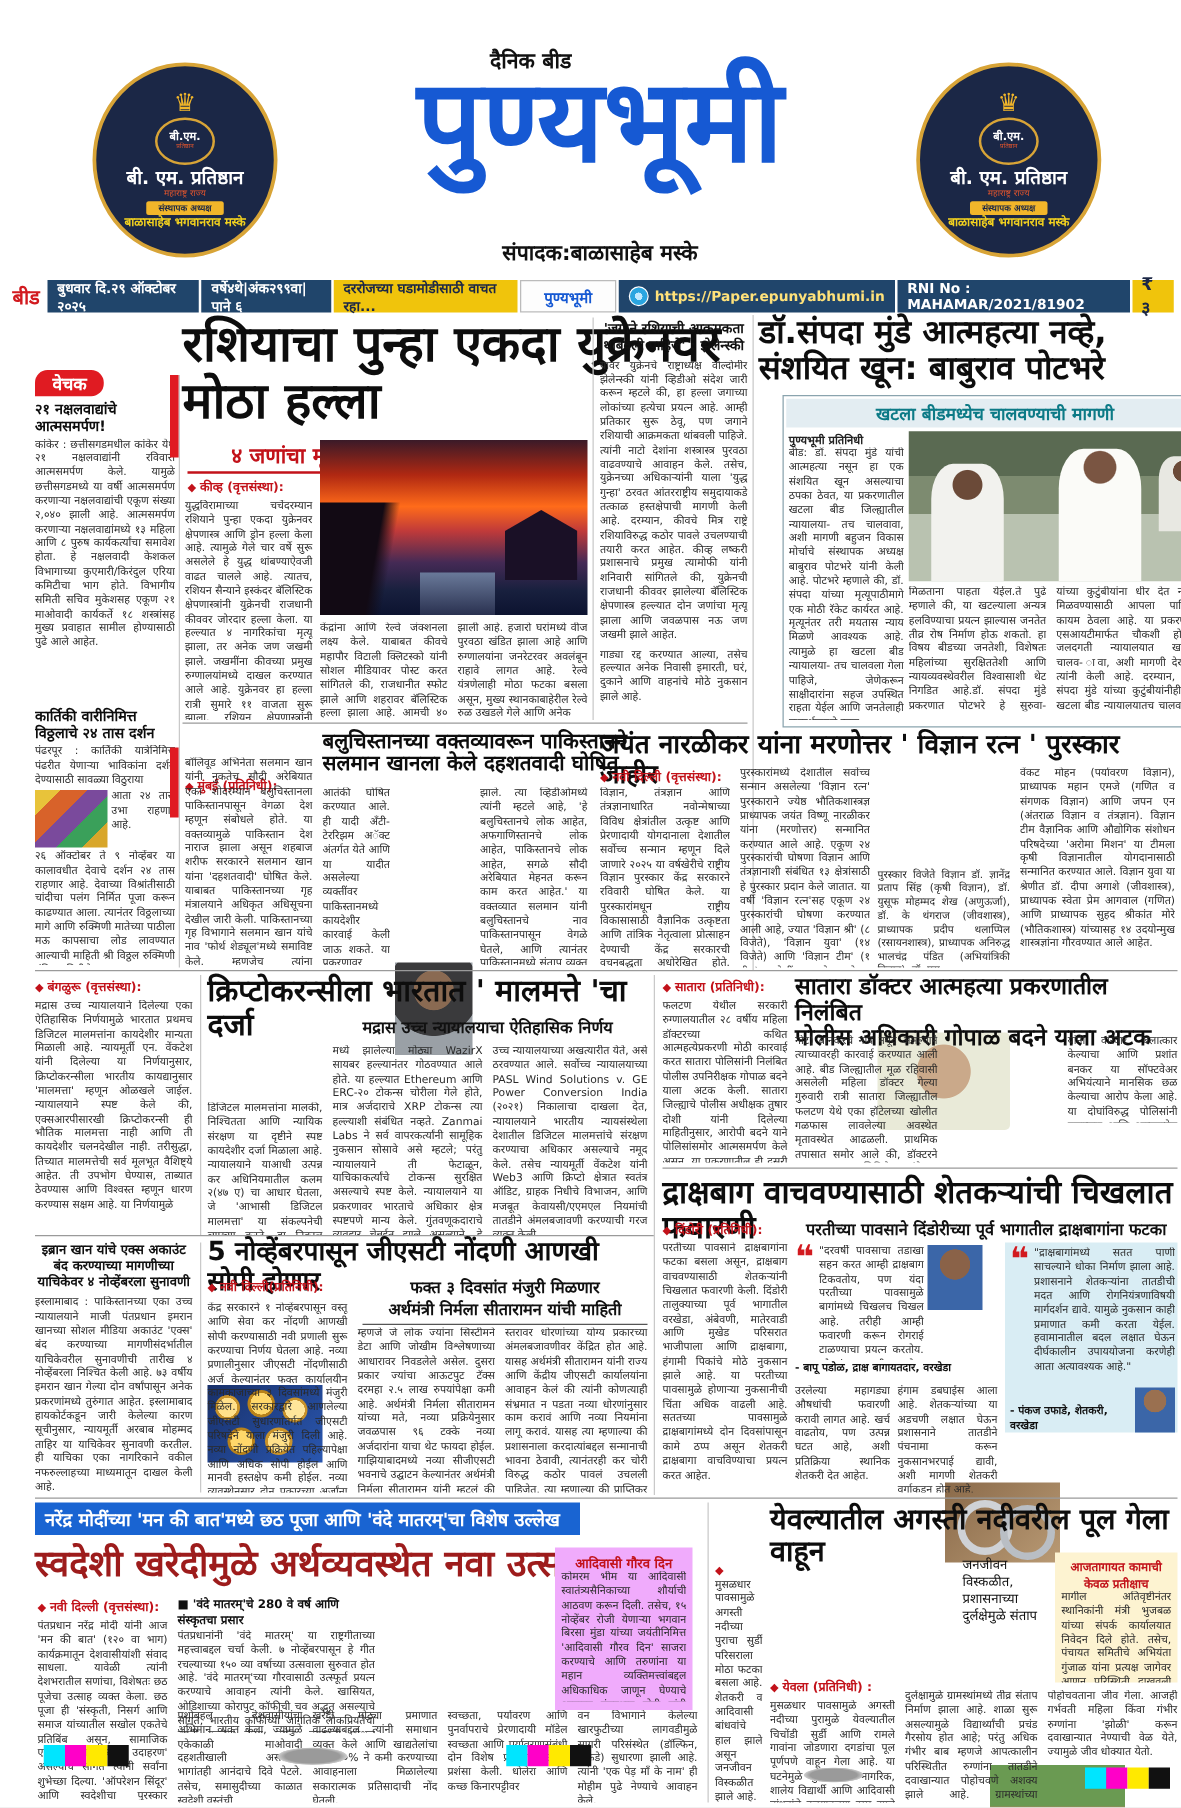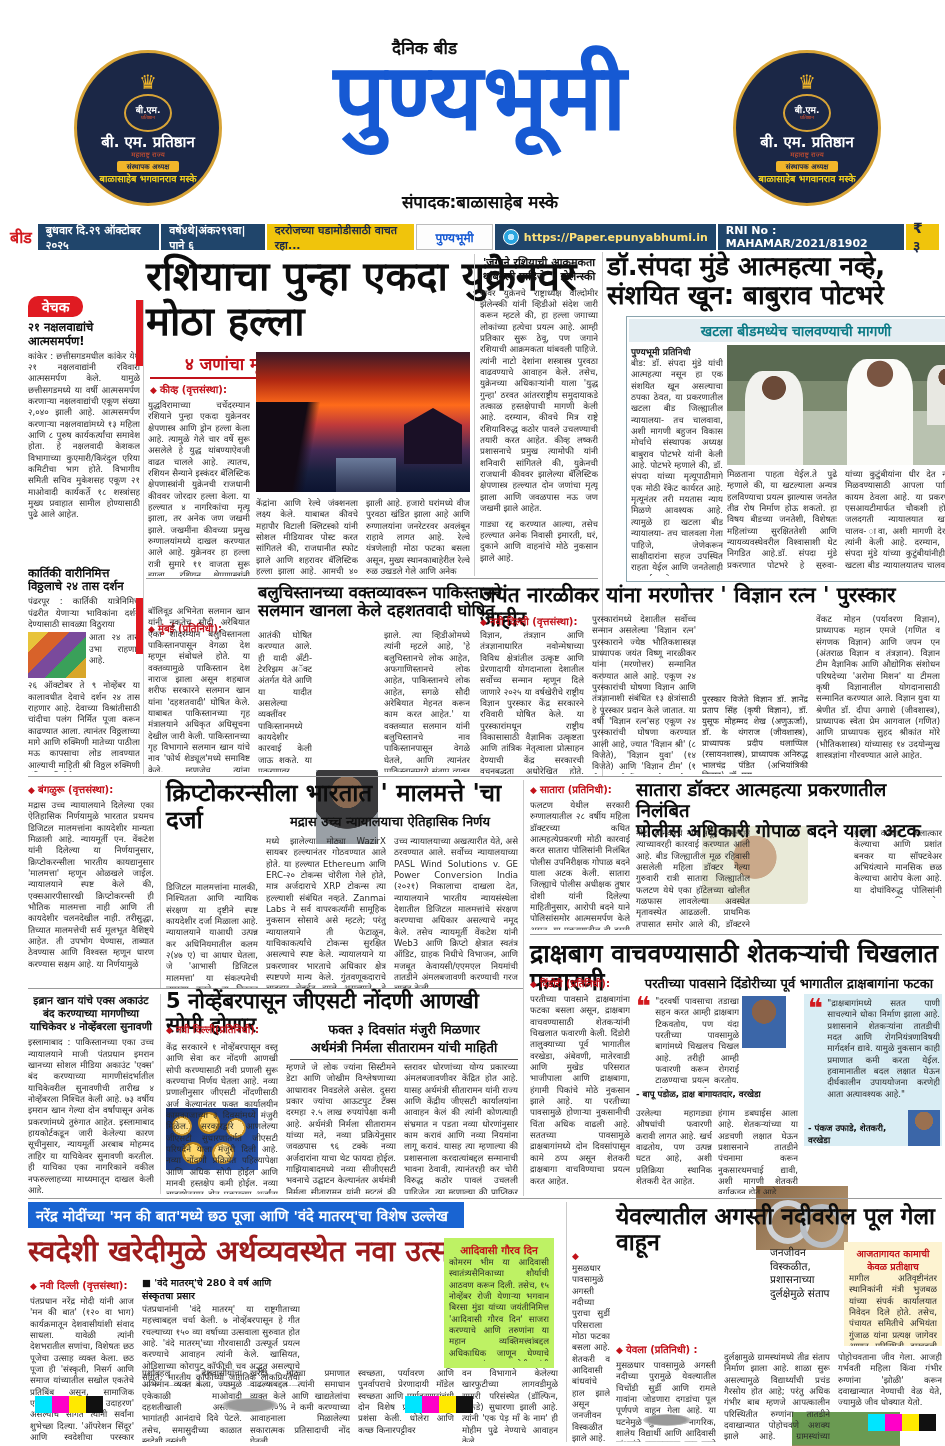--- a/index.html
+++ b/index.html
@@ -221,21 +221,21 @@
   <div class="abs" style="left:804px;top:994px;width:138px;height:152px;background:#d9edf4;padding:5px;box-sizing:border-box;left:804px;"></div>
   <div class="abs" style="left:808px;top:998px;width:132px;">
     <span class="quote-mark">❝</span>
     <div class="body-text" style="height:112px;background:transparent;">"द्राक्षबागांमध्ये सतत पाणी साचल्याने धोका निर्माण झाला आहे. प्रशासनाने शेतकऱ्यांना तातडीची मदत आणि रोगनियंत्रणाविषयी मार्गदर्शन द्यावे. यामुळे नुकसान काही प्रमाणात कमी करता येईल. हवामानातील बदल लक्षात घेऊन दीर्घकालीन उपाययोजना करणेही आता अत्यावश्यक आहे."</div>
     <div style="display:flex;gap:4px;align-items:flex-end;">
       <div class="qattrib" style="font-size:8.6px;">- पंकज उफाडे, शेतकरी, वरखेडा</div>
       <div class="photo" style="width:32px;height:36px;flex:none;background:radial-gradient(circle at 50% 30%,#9a7050 0 30%,#3b66a8 31% 100%);"></div>
     </div>
   </div>
   <div class="abs body-text" style="left:636px;top:1108px;width:76px;height:86px;">उरलेल्या महागड्या औषधांची फवारणी करावी लागत आहे. खर्च वाढतोय, पण उत्पन्न घटत आहे, अशी प्रतिक्रिया स्थानिक शेतकरी देत आहेत.</div>
-  <div class="abs body-text" style="left:718px;top:1108px;width:80px;height:86px;">हंगाम डबघाईस आला आहे. शेतकऱ्यांच्या या अडचणी लक्षात घेऊन प्रशासनाने तातडीने पंचनामा करून नुकसारथमचाई द्यावी, अशी मागणी शेतकरी वर्गाकडून होत आहे.</div>
+  <div class="abs body-text" style="left:718px;top:1108px;width:80px;height:86px;">हंगाम डबघाईस आला आहे. शेतकऱ्यांच्या या अडचणी लक्षात घेऊन प्रशासनाने तातडीने पंचनामा करून नुकसानभरपाई द्यावी, अशी मागणी शेतकरी वर्गाकडून होत आहे.</div>
 
   <div class="abs hr" style="left:28px;top:988px;width:495px;"></div>
   <div class="abs" style="left:28px;top:994px;width:126px;">
     <div style="font-weight:bold;font-size:10.5px;text-align:center;line-height:1.25;color:#111;">इब्रान खान यांचे एक्स अकाउंट बंद करण्याच्या मागणीच्या याचिकेवर ४ नोव्हेंबरला सुनावणी</div>
     <div class="body-text" style="height:156px;margin-top:4px;">इस्लामाबाद : पाकिस्तानच्या एका उच्च न्यायालयाने माजी पंतप्रधान इमरान खानच्या सोशल मीडिया अकाउंट 'एक्स' बंद करण्याच्या मागणीसंदर्भातील याचिकेवरील सुनावणीची तारीख ४ नोव्हेंबरला निश्चित केली आहे. ७३ वर्षीय इमरान खान गेल्या दोन वर्षांपासून अनेक प्रकरणांमध्ये तुरुंगात आहेत. इस्लामाबाद हायकोर्टकडून जारी केलेल्या कारण सूचीनुसार, न्यायमूर्ती अरबाब मोहम्मद ताहिर या याचिकेवर सुनावणी करतील. ही याचिका एका नागरिकाने वकील नफरुल्लाहच्या माध्यमातून दाखल केली आहे.</div>
   </div>
   <div class="abs vr" style="left:160px;top:994px;height:200px;"></div>
 
   <div class="abs head-black" style="left:166px;top:990px;width:352px;font-size:21px;">5 नोव्हेंबरपासून जीएसटी नोंदणी आणखी सोपी होणार</div>
   <div class="abs dateline" style="left:166px;top:1022px;"><span class="diamond">◆</span><span>नवी दिल्ली(प्रतिनिधी):</span></div>
@@ -248,21 +248,21 @@
 
   <div class="abs" style="left:28px;top:1202px;width:420px;background:#1964d2;color:#fff;font-weight:bold;font-size:14.5px;padding:3px 8px;">नरेंद्र मोदींच्या 'मन की बात'मध्ये छठ पूजा आणि 'वंदे मातरम्'चा विशेष उल्लेख</div>
   <div class="abs" style="left:28px;top:1230px;width:470px;color:#9d1c1c;font-weight:bold;font-size:29px;">स्वदेशी खरेदीमुळे अर्थव्यवस्थेत नवा उत्साह</div>
   <div class="abs dateline" style="left:30px;top:1278px;"><span class="diamond">◆</span><span>नवी दिल्ली (वृत्तसंस्था):</span></div>
   <div class="abs body-text" style="left:30px;top:1296px;width:104px;height:144px;">पंतप्रधान नरेंद्र मोदी यांनी आज 'मन की बात' (१२० वा भाग) कार्यक्रमातून देशवासीयांशी संवाद साधला. यावेळी त्यांनी देशभरातील सणांचा, विशेषतः छठ पूजेचा उत्साह व्यक्त केला. छठ पूजा ही 'संस्कृती, निसर्ग आणि समाज यांच्यातील सखोल एकतेचे प्रतिबिंब असून, सामाजिक एकतेचे सर्वांत सुंदर उदाहरण' असल्याचे सांगत त्यांनी सर्वांना शुभेच्छा दिल्या. 'ऑपरेशन सिंदूर' आणि स्वदेशीचा पुरस्कार पंतप्रधानांनी 'ऑपरेशन सिंदूर'च्या</div>
   <div class="abs" style="left:142px;top:1276px;width:158px;">
     <div style="font-weight:bold;font-size:9.5px;color:#111;"><span>■ </span><span>'वंदे मातरम्'चे 280 वे वर्ष आणि संस्कृतचा प्रसार</span></div>
     <div class="body-text" style="height:82px;margin-top:2px;">पंतप्रधानांनी 'वंदे मातरम्' या राष्ट्रगीताच्या महत्त्वाबद्दल चर्चा केली. ७ नोव्हेंबरपासून हे गीत रचल्याच्या १५० व्या वर्षाच्या उत्सवाला सुरुवात होत आहे. 'वंदे मातरम्'च्या गौरवासाठी उत्स्फूर्त प्रयत्न करण्याचे आवाहन त्यांनी केले. खासियत, ओडिशाच्या कोरापुट कॉफीची चव अद्भुत असल्याचे सांगत, भारतीय कॉफीच्या जागतिक लोकप्रियतेचा त्यांनी उल्लेख केला. तसेच, तरुणांनी सोशल मीडियावर संस्कृत भाषेचा प्रसार करण्याऱ्यांसाठी केलेल्या प्रयत्नांचे त्यांनी विशेष कौतुक केले.</div>
   </div>
 
-  <div class="abs" style="left:444px;top:1238px;width:110px;height:130px;background:#bef264;padding:5px;box-sizing:border-box;overflow:hidden;">
+  <div class="abs" style="left:444px;top:1238px;width:110px;height:130px;background:#f0abfc;padding:5px;box-sizing:border-box;overflow:hidden;">
     <div style="color:#c2121a;font-weight:bold;font-size:10.5px;text-align:center;">आदिवासी गौरव दिन</div>
     <div class="body-text" style="height:104px;">कोमरम भीम या आदिवासी स्वातंत्र्यसैनिकाच्या शौर्याची आठवण करून दिली. तसेच, १५ नोव्हेंबर रोजी येणाऱ्या भगवान बिरसा मुंडा यांच्या जयंतीनिमित्त 'आदिवासी गौरव दिन' साजरा करण्याचे आणि तरुणांना या महान व्यक्तिमत्त्वांबद्दल अधिकाधिक जाणून घेण्याचे आवाहन पंतप्रधान मोदी यांनी केले.</div>
   </div>
   <div class="abs body-text" style="left:142px;top:1368px;width:100px;height:74px;">पशोबहल देशवासीयांचा अभिमान व्यक्त केला, ज्यामुळे एकेकाळी माओवादी दहशतीखाली असलेल्या भागांतही आनंदाचे दिवे पेटले. तसेच, समासुदीच्या काळात स्वदेशी वस्तूंची</div>
   <div class="abs body-text" style="left:250px;top:1368px;width:100px;height:74px;">खरेदी मोठ्या प्रमाणात वाढल्याबद्दल त्यांनी समाधान व्यक्त केले आणि खाद्यतेलांचा वापर १०% ने कमी करण्याच्या आवाहनाला मिळालेल्या सकारात्मक प्रतिसादाची नोंद घेतली.</div>
   <div class="abs body-text" style="left:358px;top:1368px;width:96px;height:74px;">स्वच्छता, पर्यावरण आणि पुनर्वापराचे प्रेरणादायी मॉडेल स्वच्छता आणि पर्यावरणासंबंधी दोन विशेष प्रयत्नांची त्यांनी प्रशंसा केली. धोलेरा आणि कच्छ किनारपट्टीवर</div>
   <div class="abs body-text" style="left:462px;top:1368px;width:96px;height:74px;">वन विभागाने केलेल्या खारफुटीच्या लागवडीमुळे सागरी परिसंस्थेत (डॉल्फिन, खेकडे) सुधारणा झाली आहे. त्यांनी 'एक पेड़ माँ के नाम' ही मोहीम पुढे नेण्याचे आवाहन केले.</div>
 
   <div class="abs vr" style="left:566px;top:1202px;height:240px;"></div>
   <div class="abs" style="left:572px;top:1244px;width:38px;">

